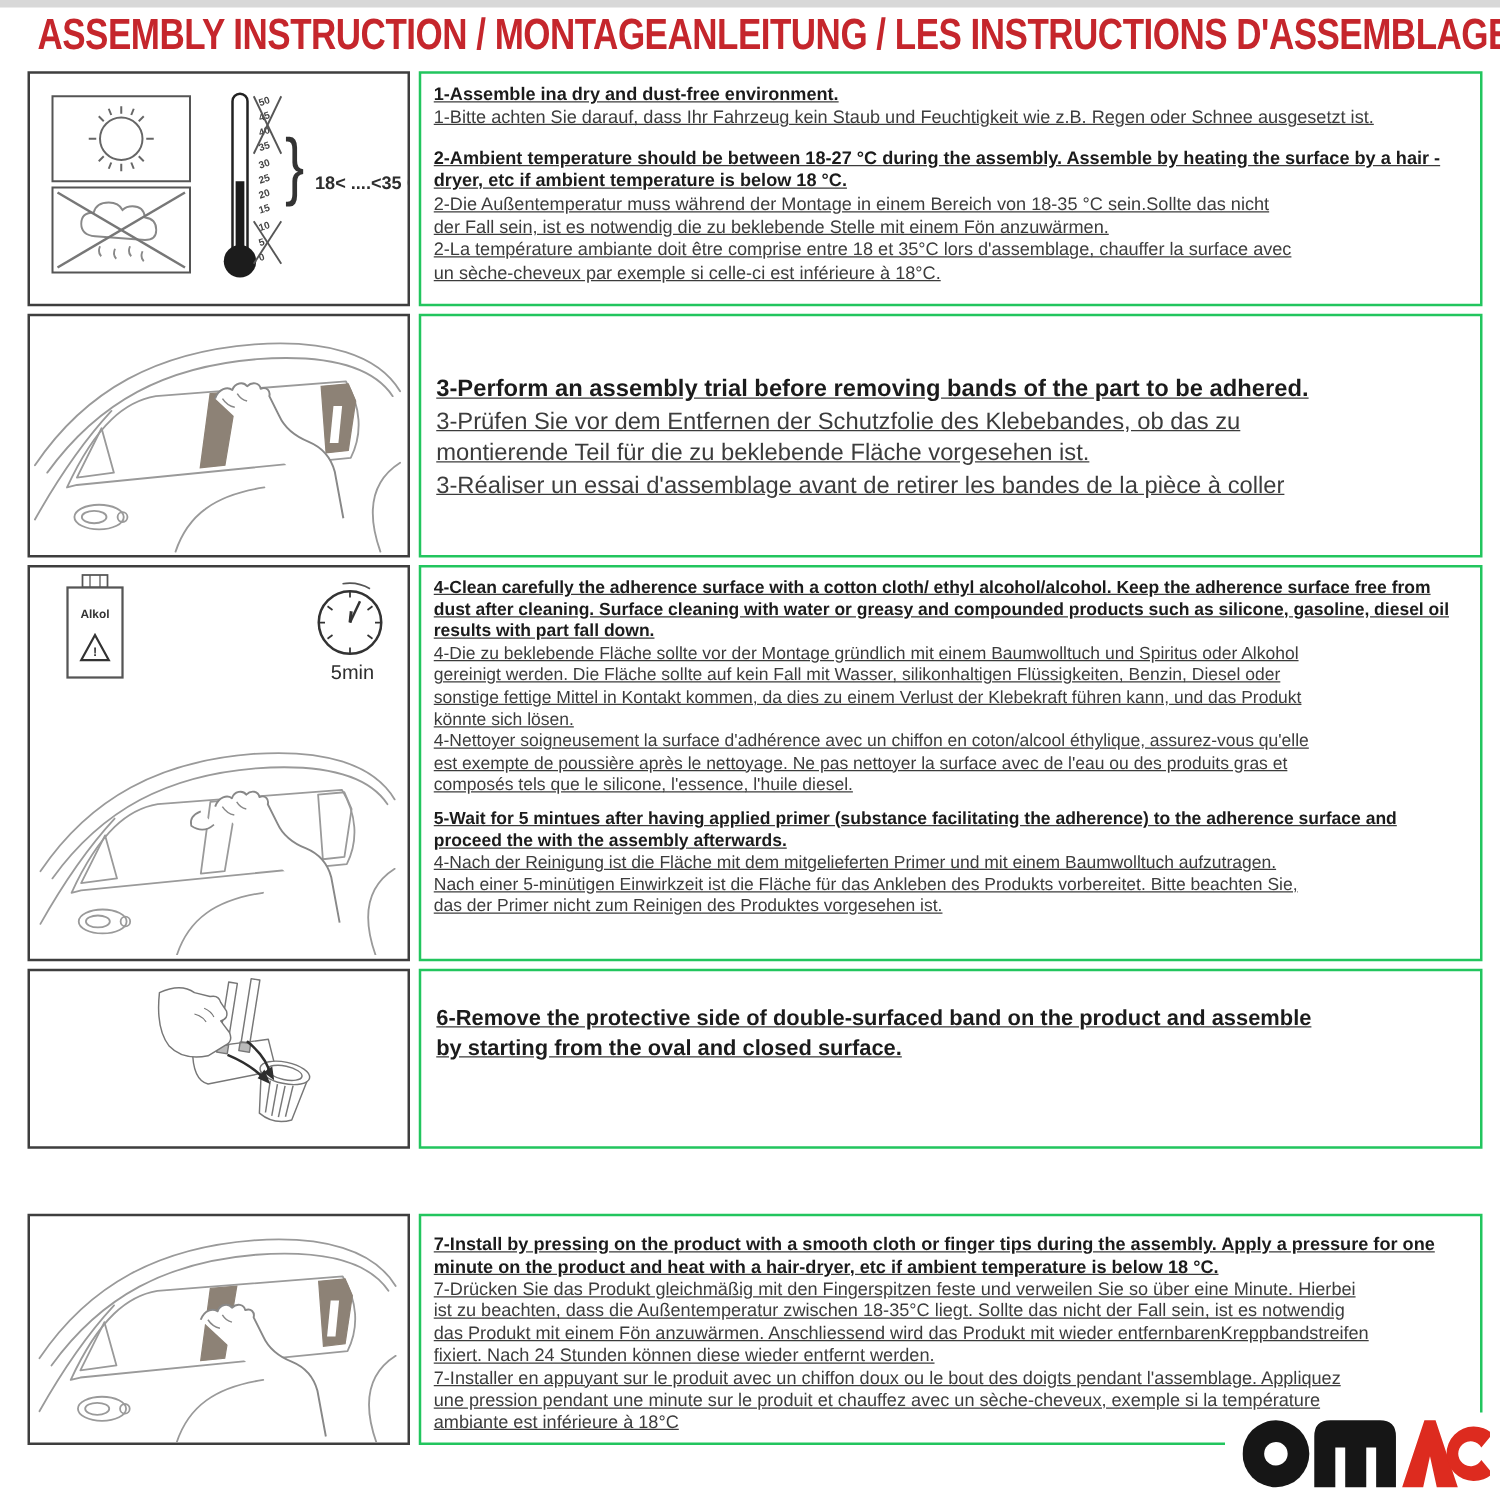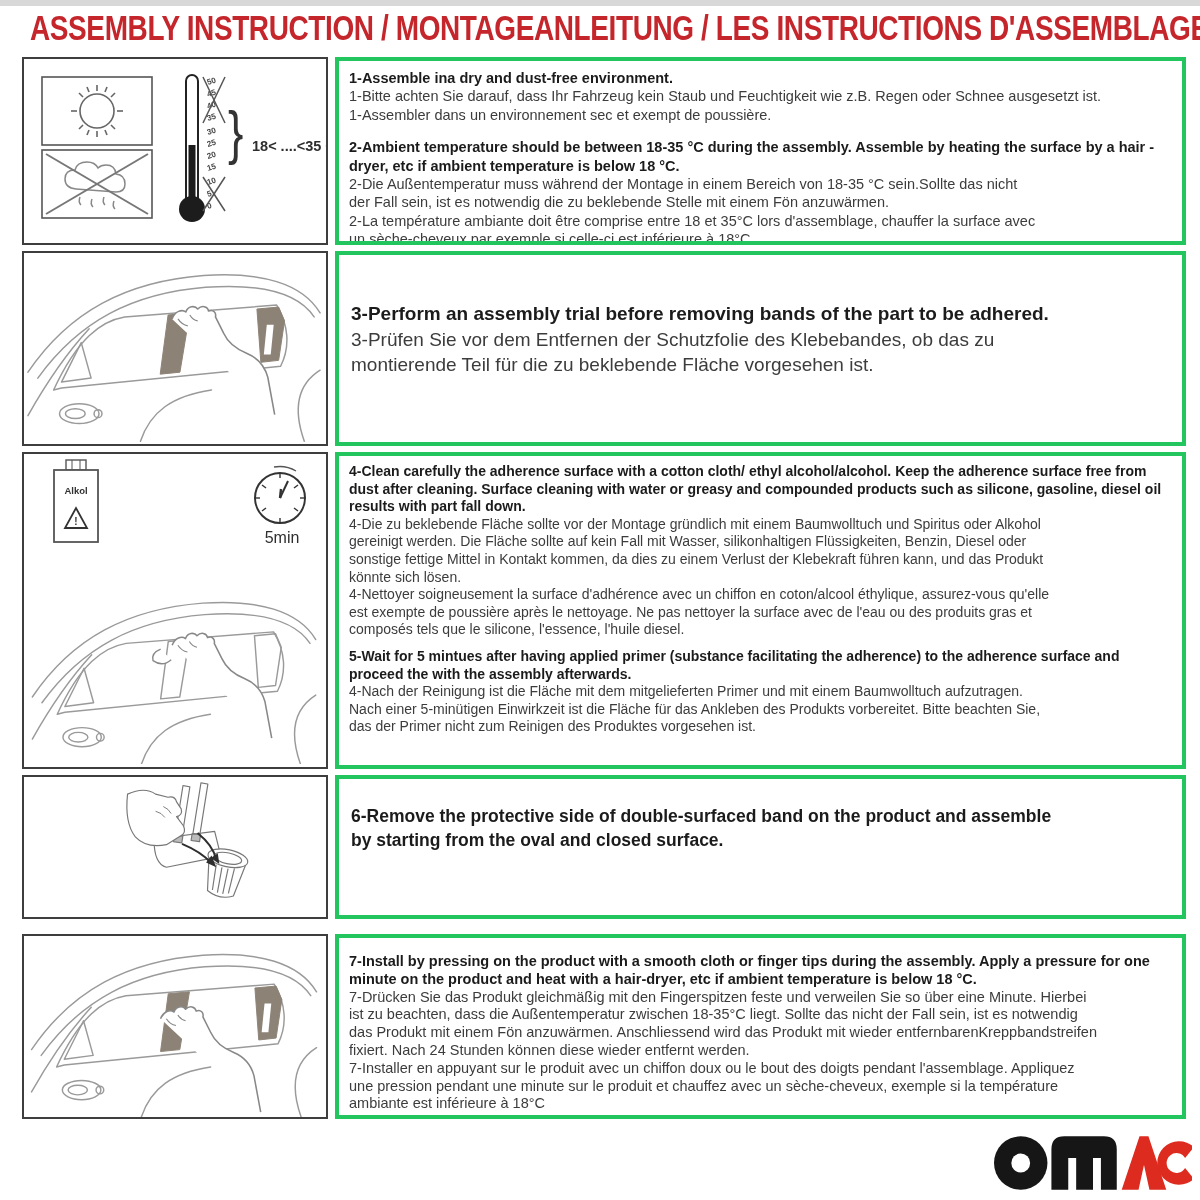--- a/index.html
+++ b/index.html
@@ -6,25 +6,25 @@
   .page{position:relative;width:1200px;height:1200px;background:#fff;overflow:hidden;
         font-family:"Liberation Sans",sans-serif;color:#3c3c3c;}
   .scan-edge{position:absolute;left:0;top:0;width:1200px;height:6px;background:#d8d8d8;}
   .title{position:absolute;left:30px;top:8px;font-size:35px;font-weight:700;color:#c5262c;
          letter-spacing:-0.5px;white-space:nowrap;transform:scaleX(0.80);transform-origin:left top;}
   .row{position:absolute;left:0;width:1200px;}
   .r1{top:57px;height:188px;}
   .r2{top:251px;height:195px;}
   .r3{top:452px;height:317px;}
   .r4{top:775px;height:144px;}
-  .r5{top:934px;height:185px;}
+  .r5{top:971px;height:185px;}
   .figbox{position:absolute;left:22px;top:0;width:306px;height:100%;border:2px solid #3e3e3e;
           box-sizing:border-box;background:#fff;}
-  .textbox{position:absolute;left:335px;top:0;width:851px;height:100%;border:4px solid #22c55e;
-           box-sizing:border-box;background:#fff;overflow:hidden;}
+  .textbox{position:absolute;left:335px;top:0;width:851px;height:100%;border:2px solid #22c55e;
+           box-sizing:border-box;background:#fff;overflow:hidden;text-decoration:underline;}
   .textbox p{margin:0;white-space:pre-line;}
   .textbox p.b{font-weight:700;color:#1b1b1b;}
   .t1{padding:8px 10px;font-size:14.5px;line-height:18.4px;}
   .t2{padding:46px 12px;font-size:19px;line-height:25.5px;}
   .t3{padding:7px 10px;font-size:14px;line-height:17.6px;}
   .t4{padding:25px 12px;font-size:17.5px;line-height:24px;}
   .t5{padding:15px 10px;font-size:14.5px;line-height:17.8px;}
   .gap14{height:14px;}
   .gap9{height:9px;}
   svg{display:block;}
@@ -104,23 +104,22 @@
               <line x1="201" y1="118" x2="179" y2="152"></line>
           </g>
           <text x="0" y="0" transform="translate(204,94) scale(1,1.3)" font-size="46" fill="#333">}</text>
           <text x="228" y="92" font-size="14.5" font-weight="700" fill="#2e2e2e">18&lt; ....&lt;35 C</text>
         </g>
       </svg>
     </div>
     <div class="textbox t1">
       <p class="b">1-Assemble ina dry and dust-free environment.</p>
       <p>1-Bitte achten Sie darauf, dass Ihr Fahrzeug kein Staub und Feuchtigkeit wie z.B. Regen oder Schnee ausgesetzt ist.</p>
-      <p>1-Assembler dans un environnement sec et exempt de poussière.</p>
       <div class="gap14"></div>
-      <p class="b">2-Ambient temperature should be between 18-35 °C  during the assembly. Assemble by heating the surface by a hair -dryer, etc if ambient temperature is below 18 °C.</p>
+      <p class="b">2-Ambient temperature should be between 18-27 °C  during the assembly. Assemble by heating the surface by a hair -dryer, etc if ambient temperature is below 18 °C.</p>
       <p>2-Die Außentemperatur muss während der Montage in einem Bereich von 18-35 °C  sein.Sollte das nicht
 der Fall sein, ist es notwendig die zu beklebende Stelle mit einem Fön anzuwärmen.</p>
       <p>2-La température ambiante doit être comprise entre 18 et 35°C lors d'assemblage, chauffer la surface avec
 un sèche-cheveux par exemple si celle-ci est inférieure à 18°C.</p>
     </div>
   </div>
 
   <div class="row r2">
     <div class="figbox">
       <svg class="fig-full" viewBox="0 0 306 188">
@@ -142,20 +141,21 @@
         <g>
           <path d="M150,64 c3,-8 10,-10 14,-7 c2,-6 9,-7 12,-3 c4,-4 10,-3 11,2 c5,-2 8,2 7,6 l8,16 c5,11 14,17 24,21 c12,5 18,13 21,24 l7,38" fill="#fff" stroke="#888" stroke-width="1.6" stroke-linejoin="round"></path>
           <path d="M156,64 q4,6 10,7 M168,60 q3,5 8,6" fill="none" stroke="#888" stroke-width="1.2"></path>
         </g>
       </svg>
     </div>
     <div class="textbox t2">
       <p class="b">3-Perform an assembly trial before removing bands of the part to be adhered.</p>
       <p>3-Prüfen Sie vor dem Entfernen der Schutzfolie des Klebebandes, ob das zu
 montierende Teil für die zu beklebende Fläche vorgesehen ist.</p>
+      <p>3-Réaliser un essai d'assemblage avant de retirer les bandes de la pièce à coller</p>
     </div>
   </div>
 
   <div class="row r3">
     <div class="figbox">
       <svg style="width:302px;height:130px;" viewBox="0 0 302 130">
         <g transform="translate(30,6)">
           <rect x="12" y="0" width="20" height="10" fill="#fff" stroke="#555" stroke-width="1.4"></rect>
           <line x1="18" y1="0" x2="18" y2="10" stroke="#555" stroke-width="1"></line>
           <line x1="26" y1="0" x2="26" y2="10" stroke="#555" stroke-width="1"></line>

